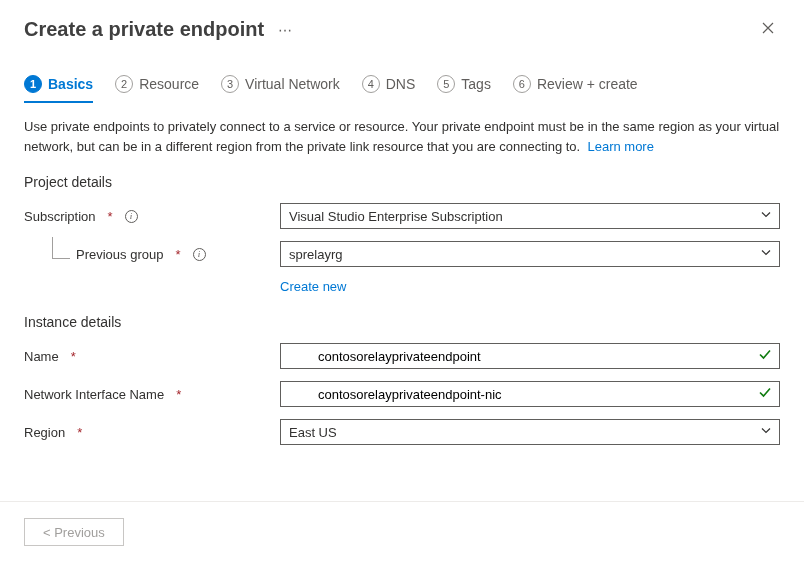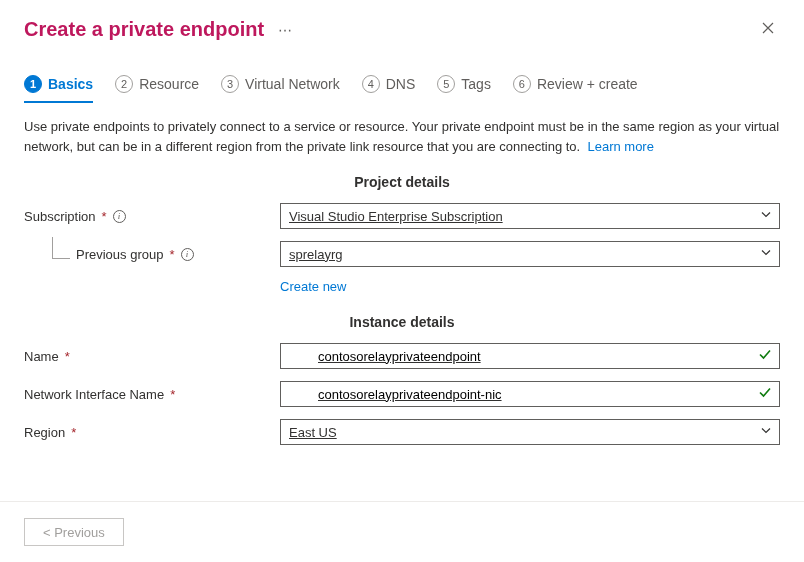--- a/index.html
+++ b/index.html
@@ -14,21 +14,21 @@
       overflow: hidden;
     }
     .header {
       display: flex;
       align-items: center;
       padding: 18px 24px 10px 24px;
     }
     .header-title {
       font-size: 20px;
       font-weight: 600;
-      color: #be185d;
+      color: #404040;
     }
     .header-more {
       margin-left: 14px;
       color: #605e5c;
       font-size: 14px;
       letter-spacing: 1px;
       cursor: pointer;
     }
     .header-close {
       margin-left: auto;
@@ -80,38 +80,37 @@
     }
     .intro {
       font-size: 13px;
       color: #323130;
       line-height: 1.5;
       margin-bottom: 18px;
     }
     .intro a { color: #0078d4; text-decoration: none; cursor: pointer; }
     .section-title {
       font-size: 14px;
-      font-weight: 700;
+      font-weight: 400;
       margin-bottom: 10px;
-      text-align: center;
     }
     .field-row {
       display: flex;
       align-items: center;
       margin-bottom: 6px;
       min-height: 32px;
     }
     .field-label {
       width: 256px;
       flex-shrink: 0;
       font-size: 13px;
       color: #323130;
       display: flex;
       align-items: center;
-      gap: 6px;
+      gap: 12px;
     }
     .field-label .req { color: #a4262c; }
     .field-label.indent {
       padding-left: 52px;
       position: relative;
     }
     .tree-line {
       position: absolute;
       left: 28px;
       top: -10px;
@@ -129,21 +128,20 @@
       align-items: center;
       justify-content: center;
       font-size: 9px;
       color: #605e5c;
       font-style: italic;
       font-family: Georgia, serif;
       cursor: pointer;
     }
     .field-control {
       flex: 1;
-      text-decoration: underline;
     }
     .select, .text-input {
       width: 100%;
       height: 26px;
       border: 1px solid #605e5c;
       background: #fff;
       font-size: 13px;
       padding: 0 28px 0 8px;
       font-family: inherit;
       position: relative;

